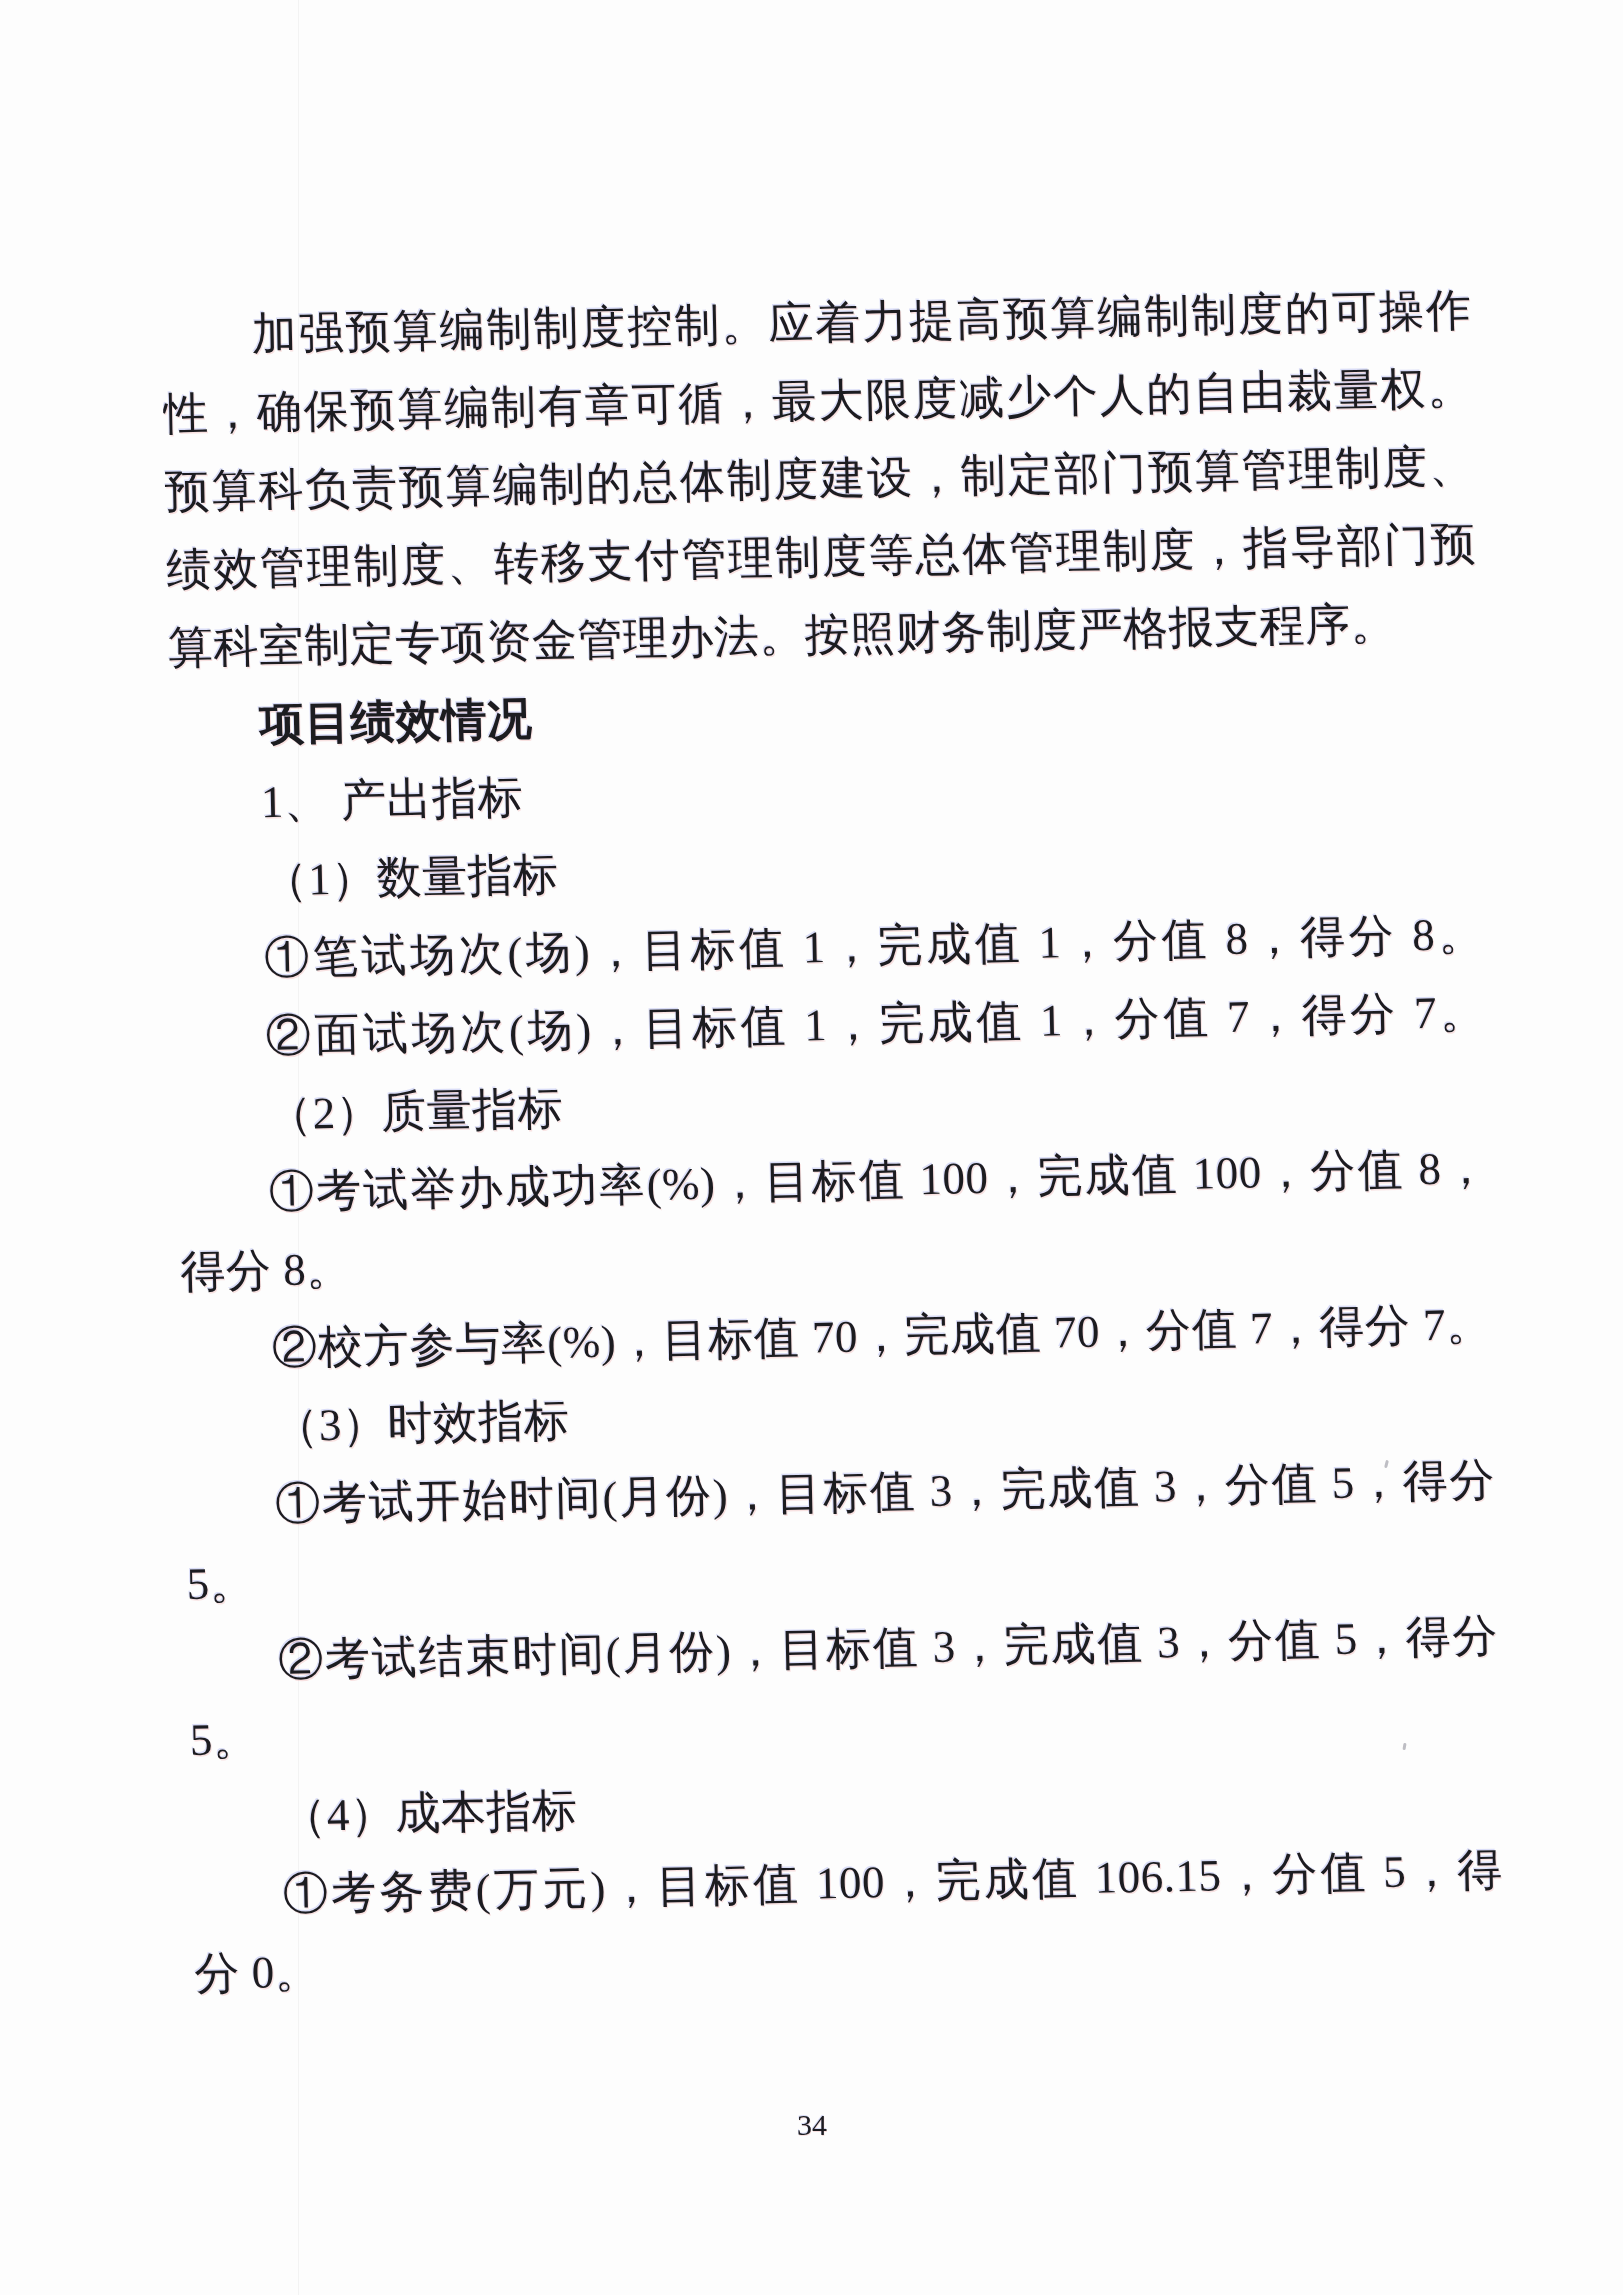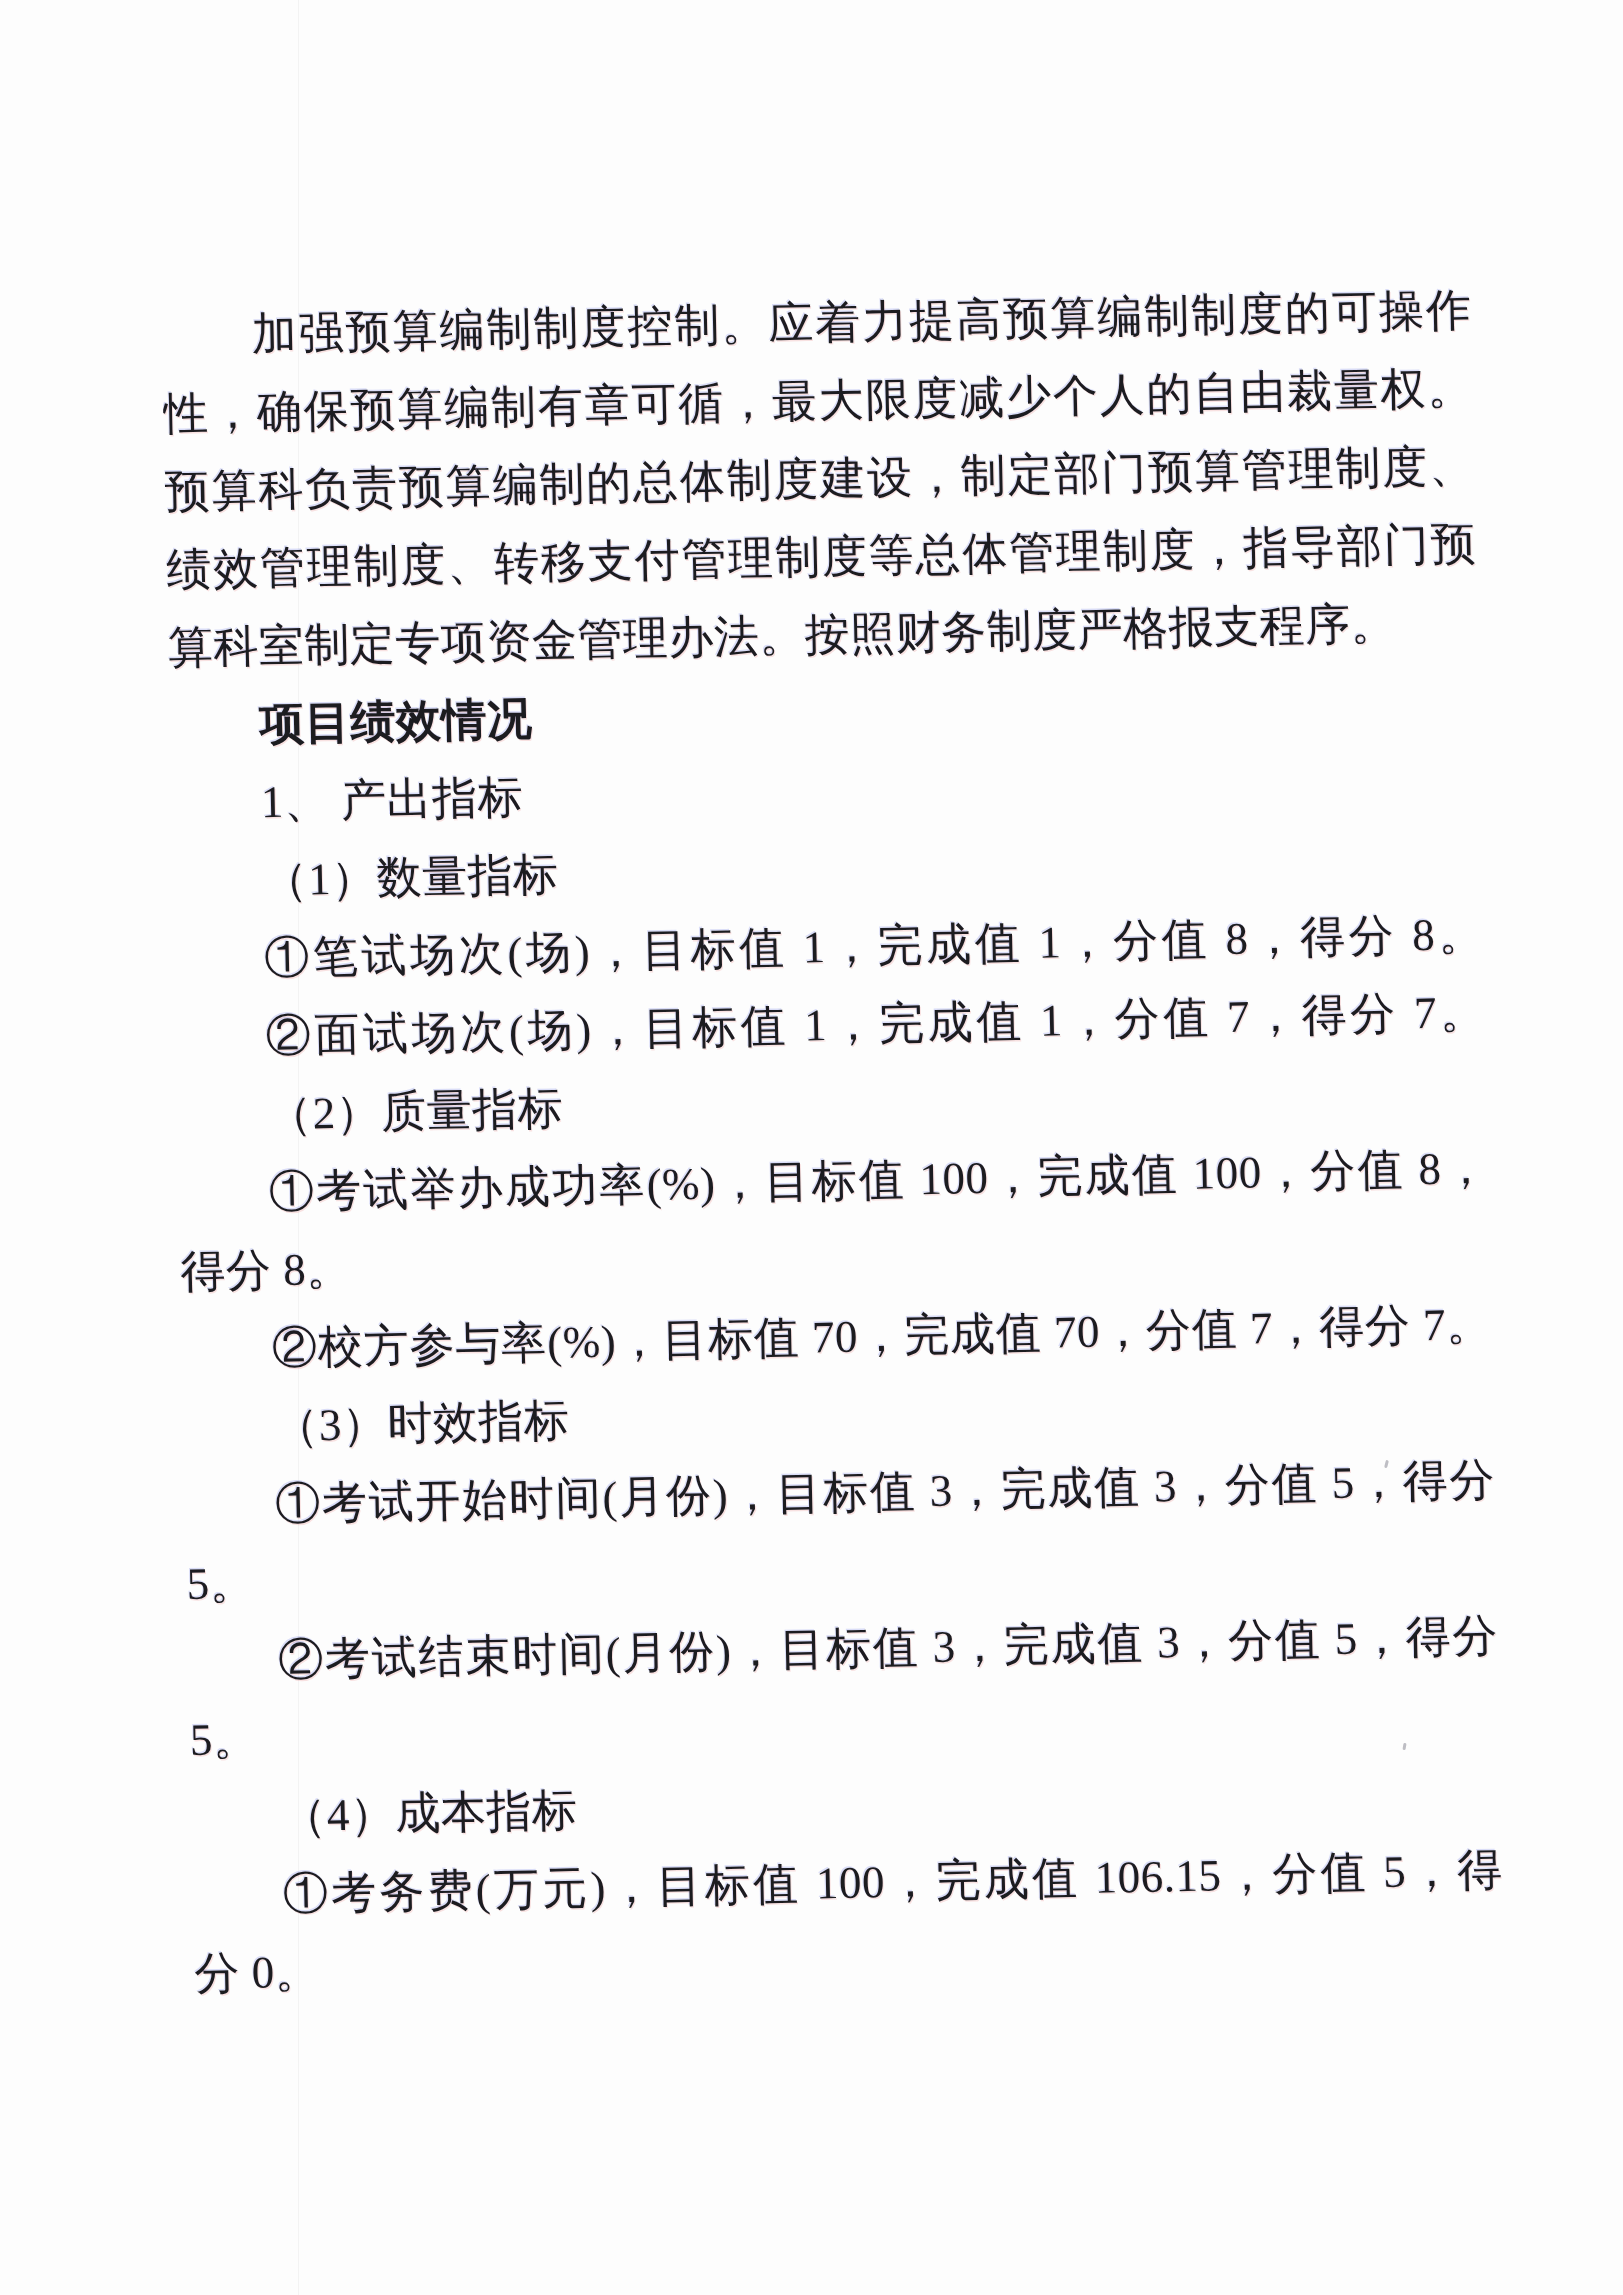--- a/index.html
+++ b/index.html
@@ -104,14 +104,15 @@
       <div class="line indent">（3）时效指标</div>
       <div class="line indent fill">①考试开始时间(月份)，目标值 3，完成值 3，分值 5，得分</div>
       <div class="line">5。</div>
       <div class="line indent fill">②考试结束时间(月份)，目标值 3，完成值 3，分值 5，得分</div>
       <div class="line">5。</div>
       <div class="line indent">（4）成本指标</div>
       <div class="line indent fill">①考务费(万元)，目标值 100，完成值 106.15，分值 5，得</div>
       <div class="line">分 0。</div>
     </div>
 
+  <div class="page-number">34</div>
 </div>
 
 
 </body></html>

